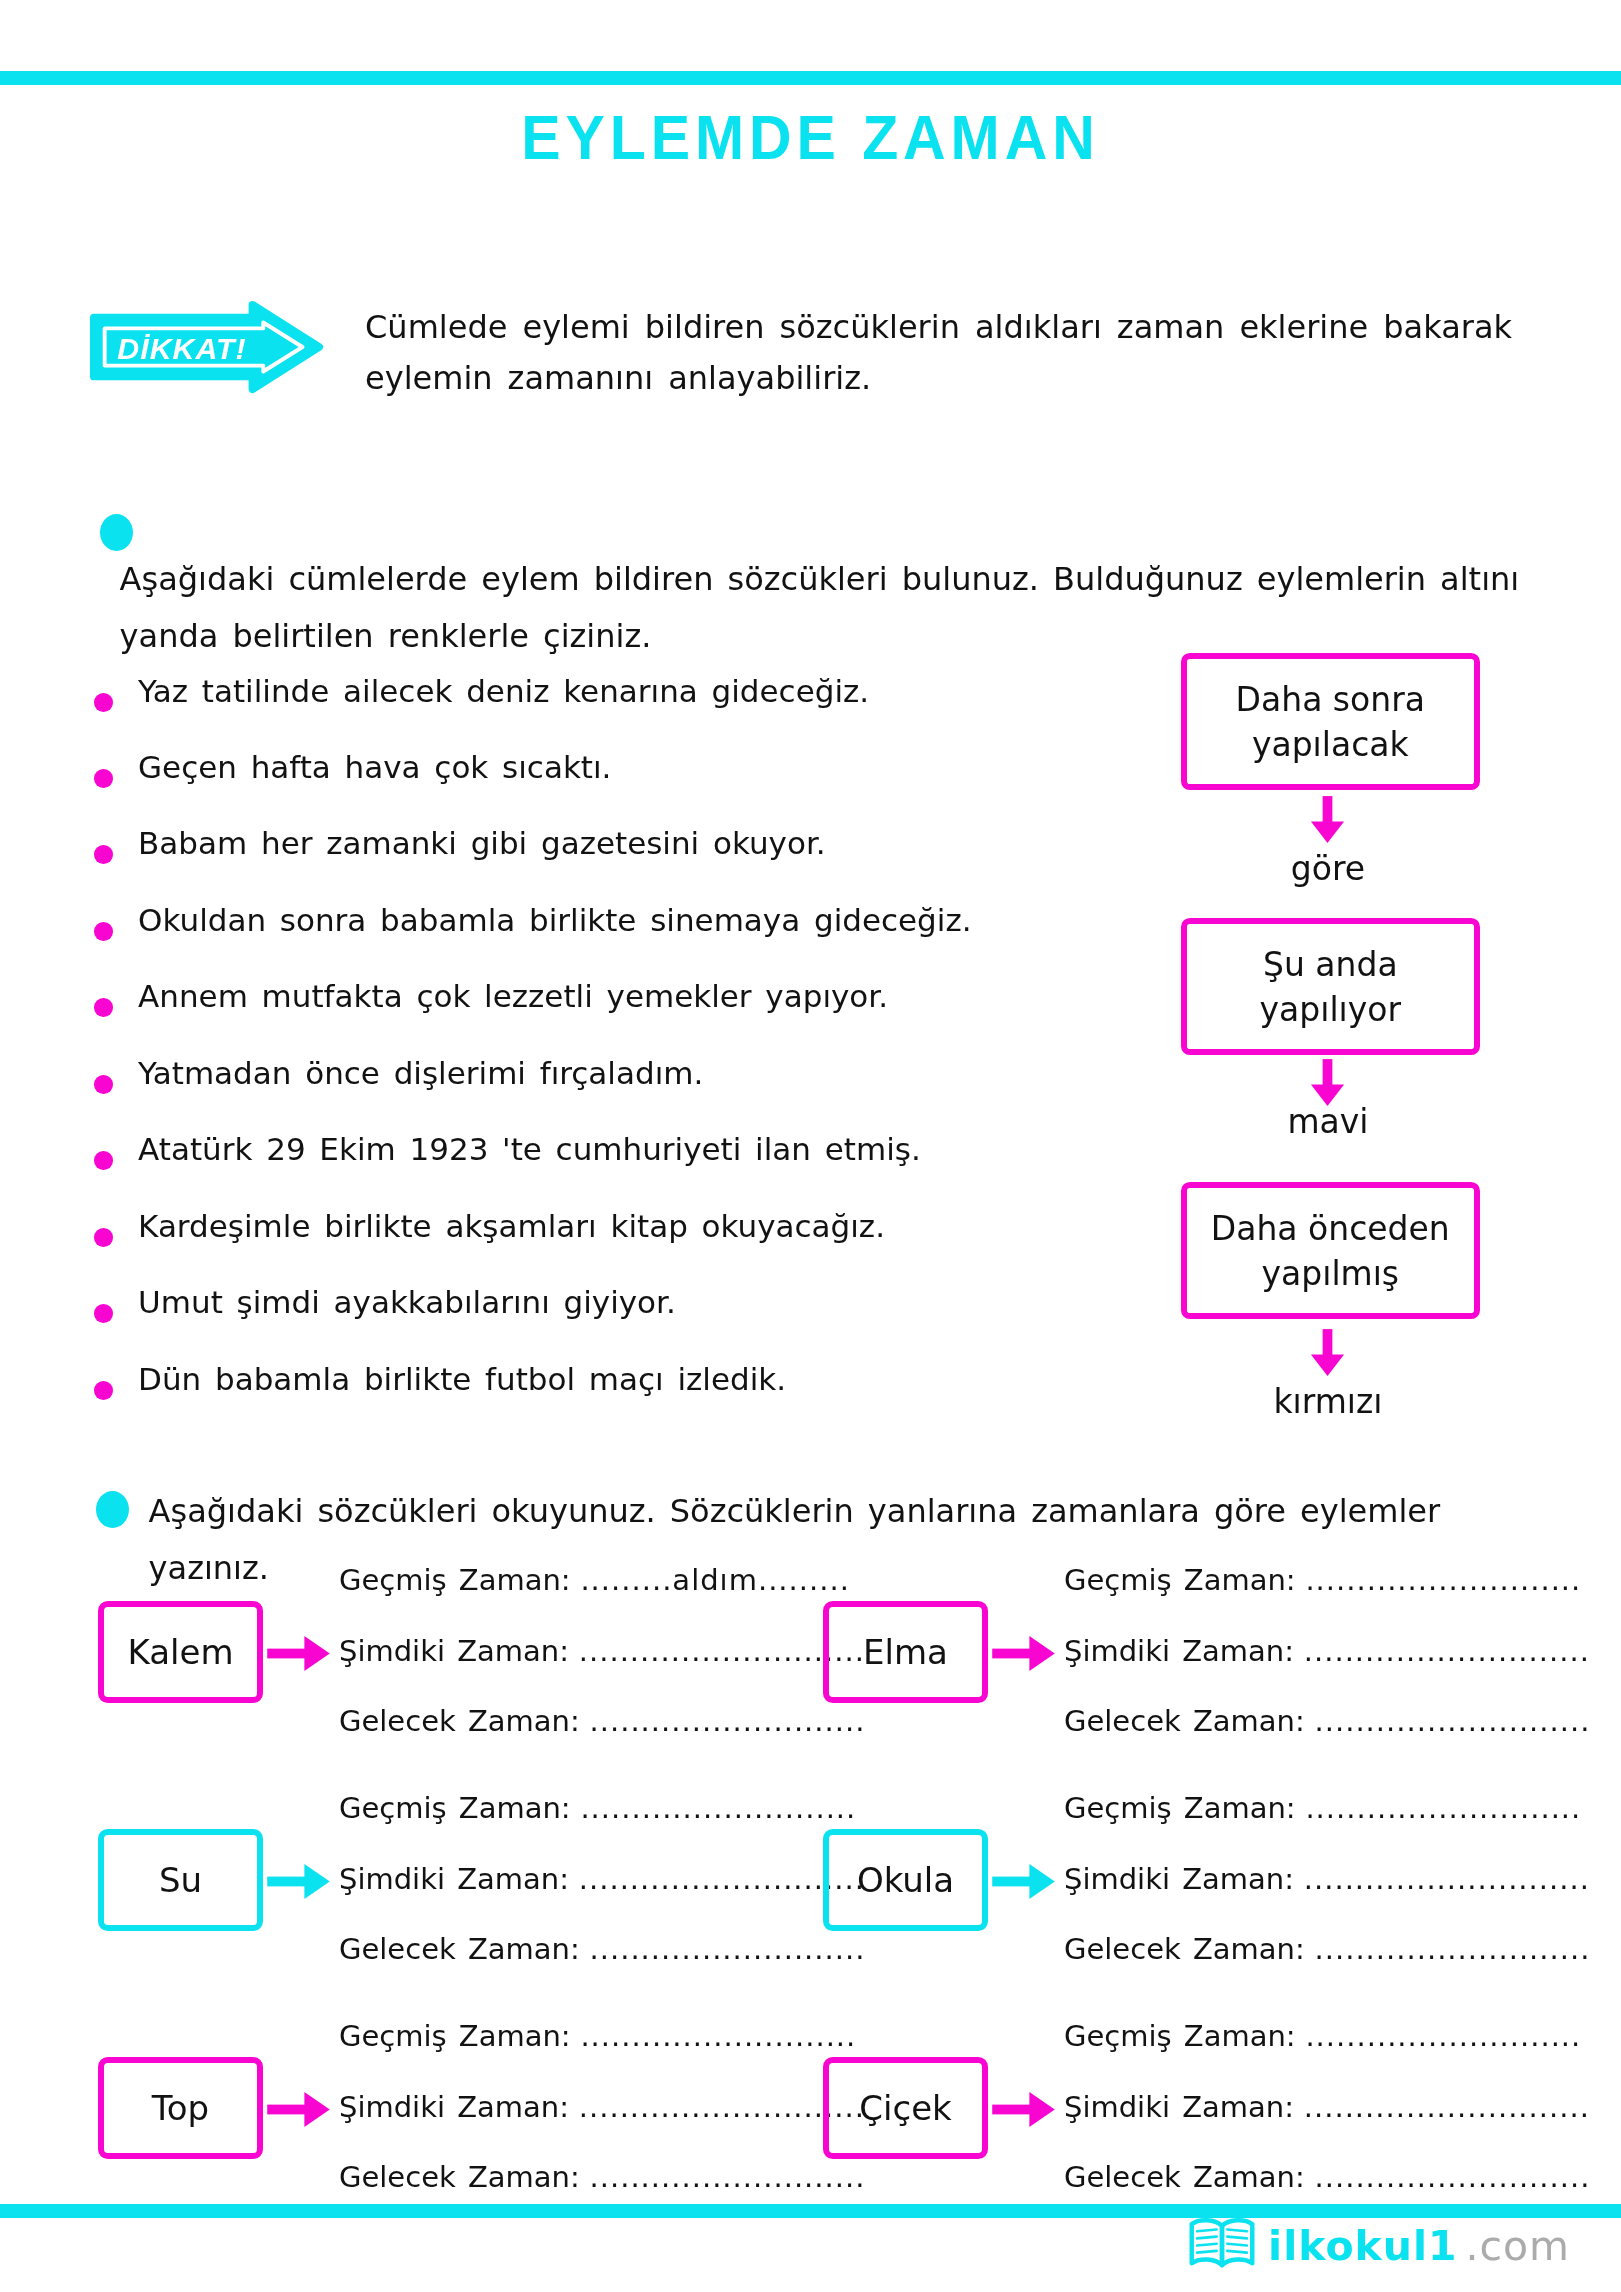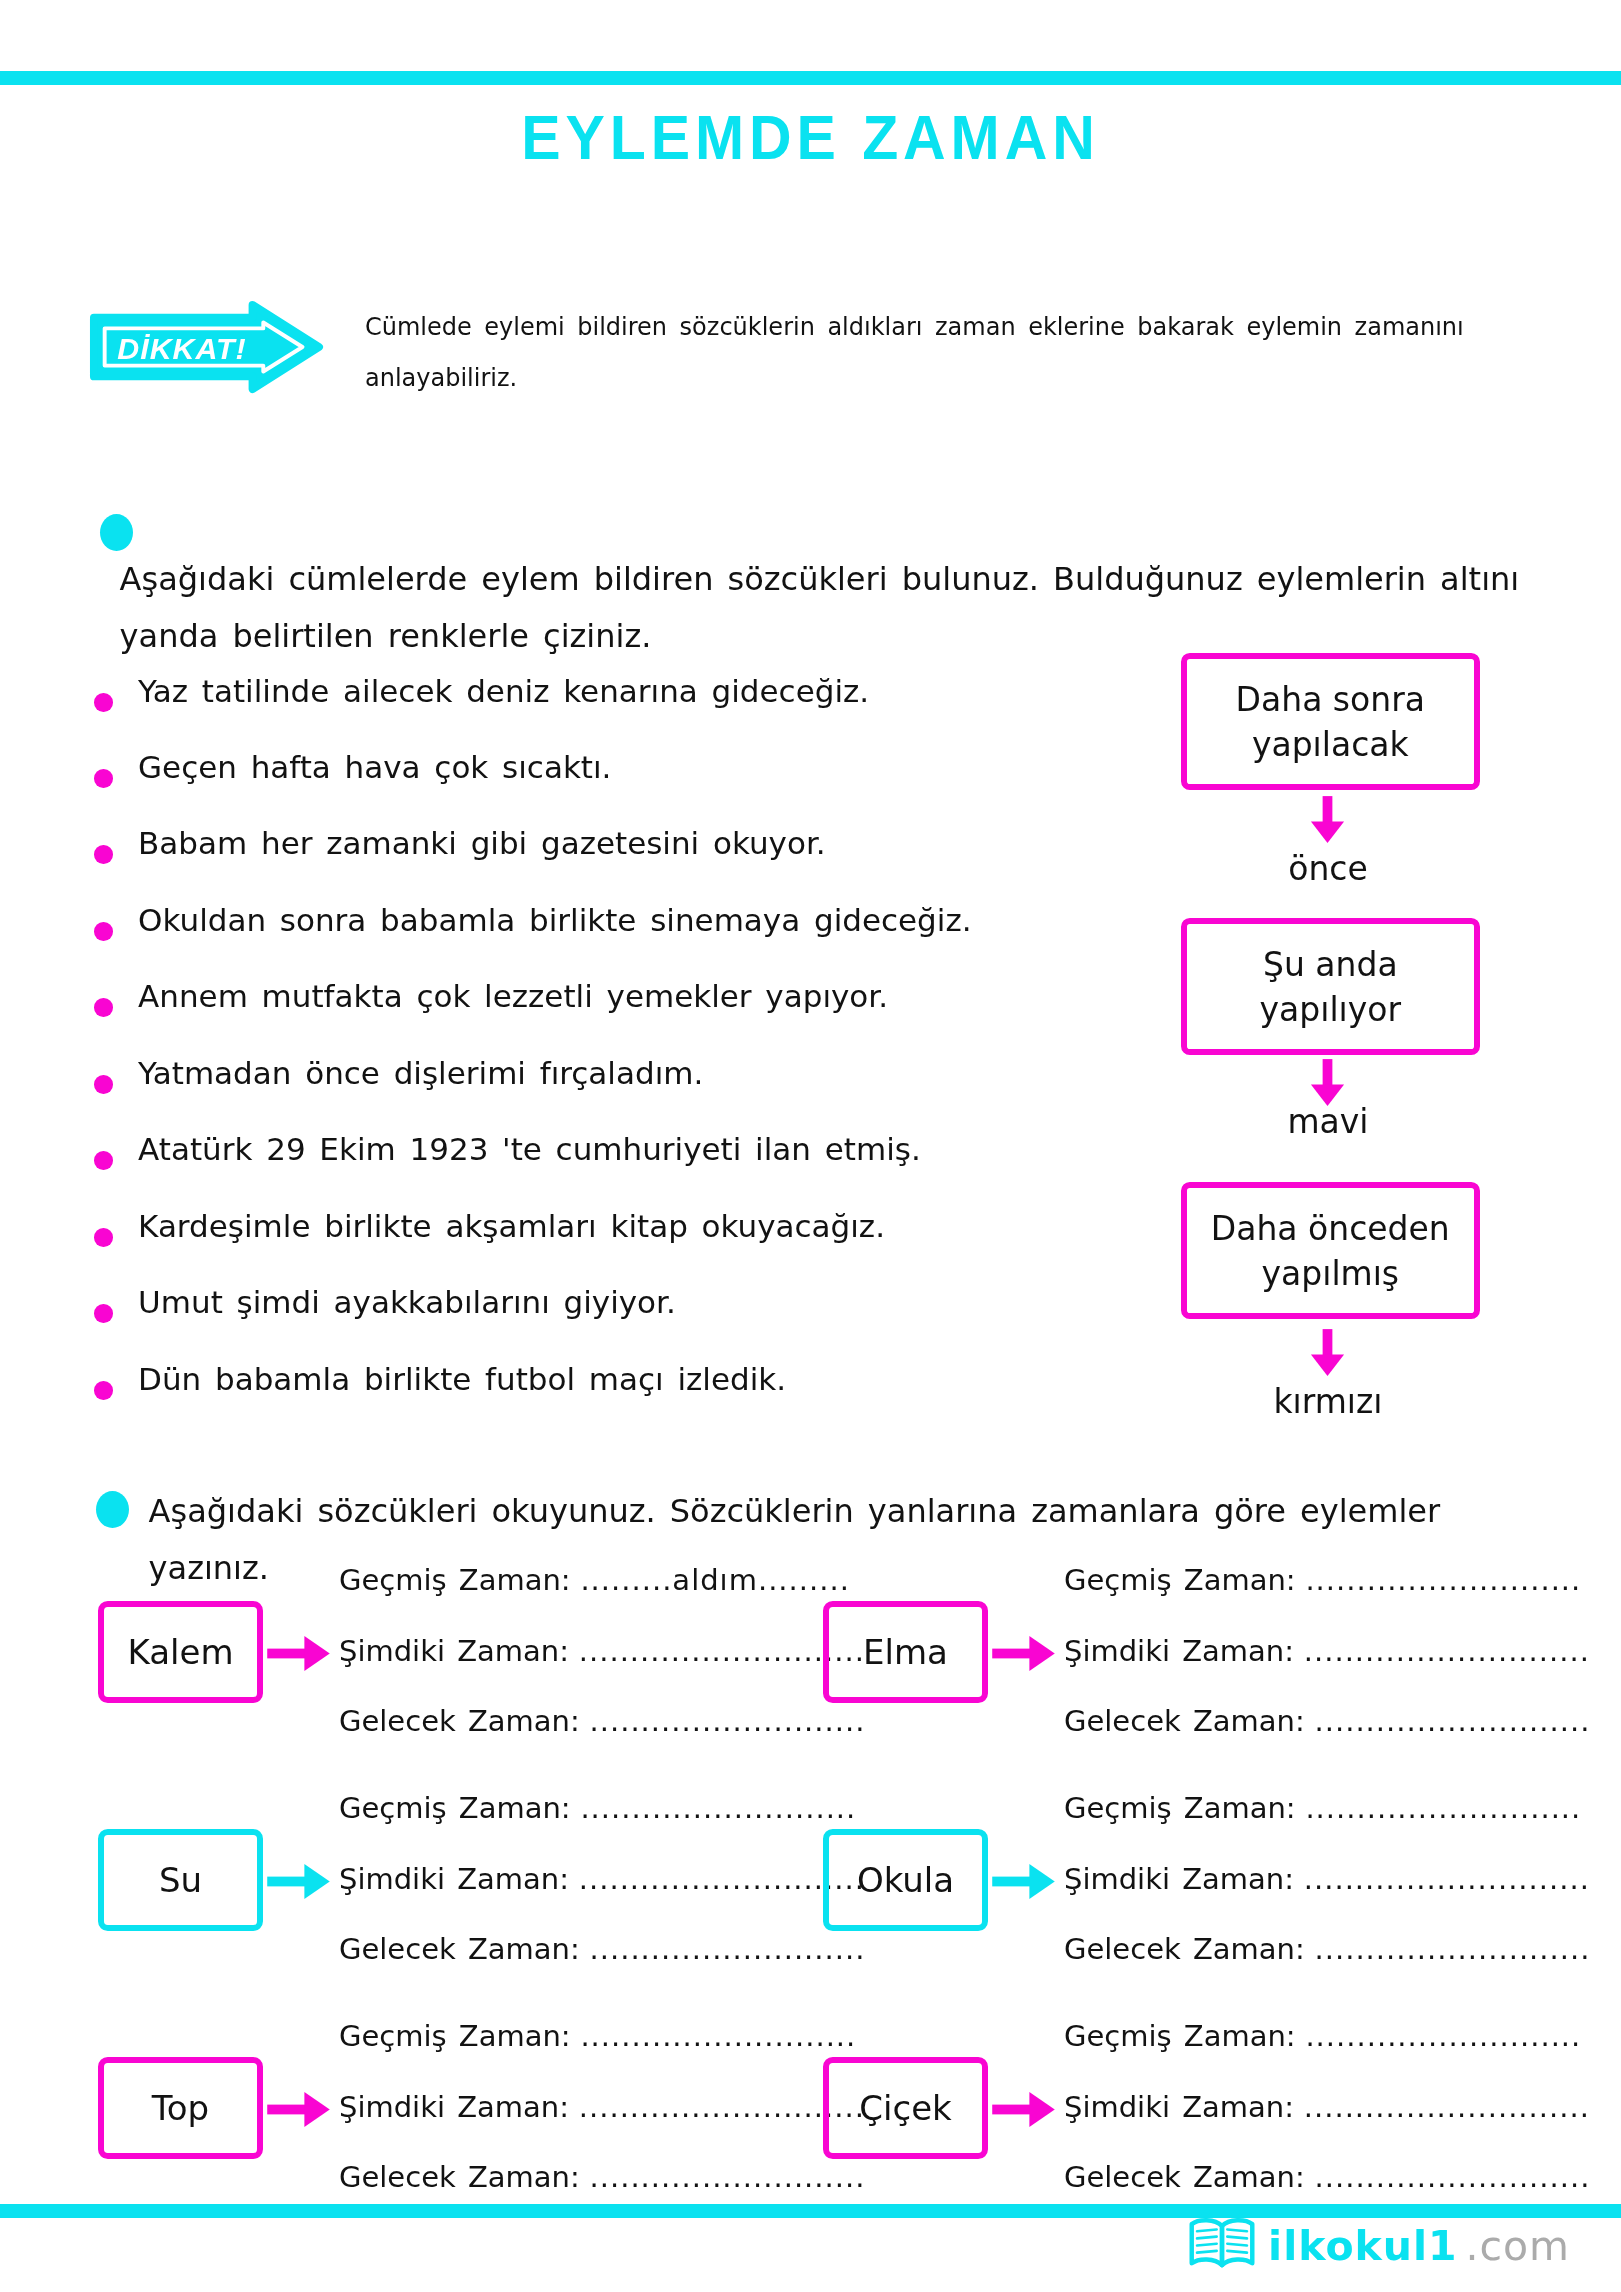--- a/index.html
+++ b/index.html
@@ -16,21 +16,21 @@
   .topbar{top:63px;}
   .bottombar{top:2196px;}
 
   .title{position:absolute;top:96px;left:0;width:1621px;text-align:center;
     font-family:"Liberation Sans", sans-serif;font-weight:800;font-size:59px;
     letter-spacing:4.9px;color:var(--cyan);transform:scaleY(1.06);}
 
   .badge{position:absolute;left:86px;top:292px;}
 
   .intro{position:absolute;left:365px;top:294px;width:1215px;
-    font-size:24px;line-height:51px;word-spacing:4.9px;}
+    font-size:32px;line-height:51px;word-spacing:4.9px;}
 
   .sec-head{position:absolute;display:flex;align-items:flex-start;}
   .sec-head .cyan-dot{flex:0 0 auto;width:33px;height:37px;border-radius:50%;
     background:var(--cyan);margin-top:7.8px;}
   .sec-head .sec-text{margin-left:19.6px;font-size:32px;line-height:57px;word-spacing:3.9px;}
   #sec1-head{left:100px;top:498px;width:1470px;flex-direction:column;}
   #sec1-head .sec-text{width:1441px;}
   #sec2-head{left:96px;top:1475px;width:1470px;}
 
   .sentence{position:absolute;left:94px;display:flex;align-items:flex-end;white-space:nowrap;}
@@ -125,21 +125,21 @@
   </div>
 
   <div class="legend">
     <div class="legend-box" style="top:0">
       <span>Daha sonra yapılacak</span>
     </div>
     <svg class="down-arrow" style="top:143px" viewBox="0 0 40 48" width="39" height="47">
       <rect x="15" y="0" width="10" height="28" fill="#F905D2"></rect>
       <polygon points="3,26 37,26 20,48" fill="#F905D2"></polygon>
     </svg>
-    <div class="legend-color" style="top:196px">önce</div>
+    <div class="legend-color" style="top:196px">göre</div>
 
     <div class="legend-box" style="top:265px">
       <span>Şu anda yapılıyor</span>
     </div>
     <svg class="down-arrow" style="top:406px" viewBox="0 0 40 48" width="39" height="47">
       <rect x="15" y="0" width="10" height="28" fill="#F905D2"></rect>
       <polygon points="3,26 37,26 20,48" fill="#F905D2"></polygon>
     </svg>
     <div class="legend-color" style="top:449px">mavi</div>
 

